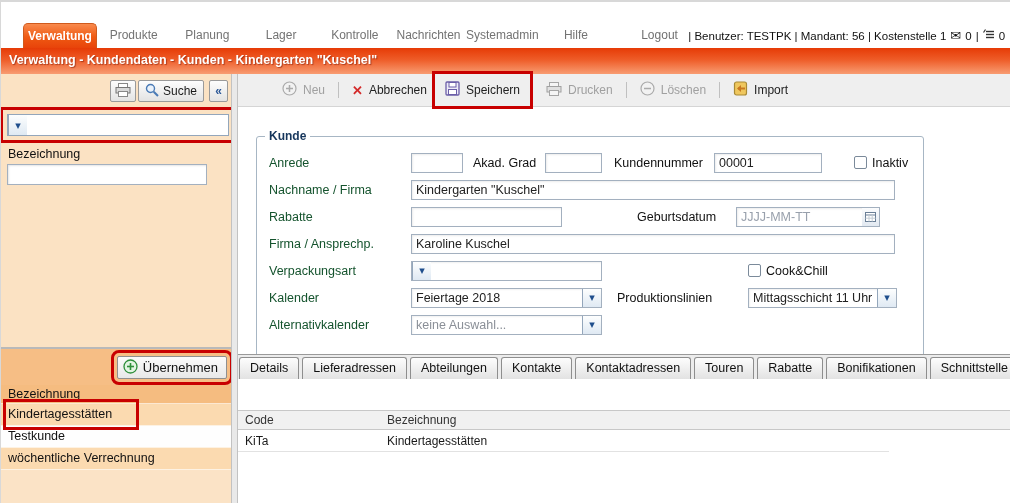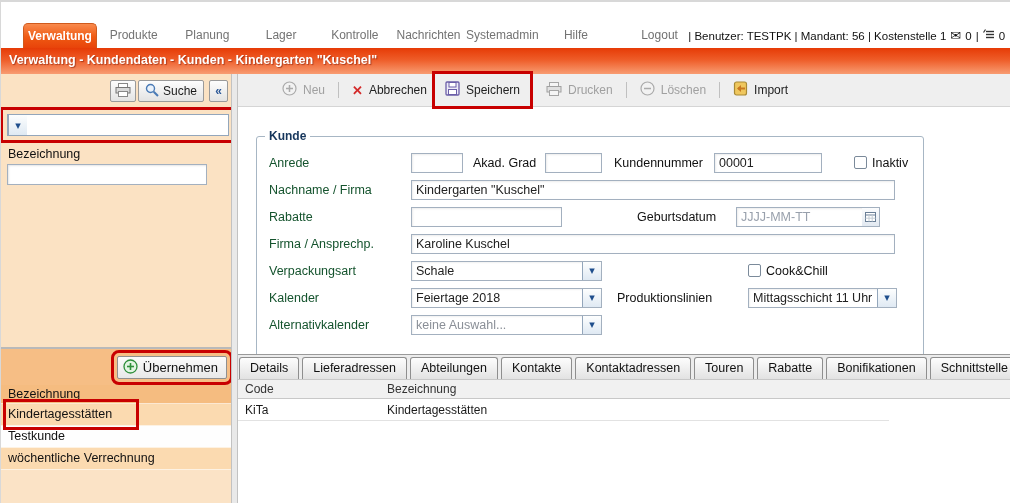--- a/index.html
+++ b/index.html
@@ -93,21 +93,21 @@
   
   #tabstrip { position:absolute; left:0; top:280px; width:773px; height:25px; background:#ececec;
               border-top:1px solid #9a9a9a; display:flex; align-items:flex-end; gap:3px; padding:2px 1px 0 1px; }
   .dtab { height:22px; line-height:20px; padding:0 10px; background:linear-gradient(#fdfdfd,#e2e2e2);
           border:1px solid #8e8e8e; border-bottom:none; border-radius:3px 3px 0 0; cursor:pointer;
           font-size:12.5px; color:#111; white-space:nowrap; }
 
   
   #dtable { position:absolute; left:0; top:305px; width:773px; }
   .thead { display:flex; height:20px; align-items:center; background:#f1f1f1;
-           border-top:1px solid #c8c8c8; border-bottom:1px solid #c8c8c8; color:#333; }
+           border-top:1px solid #c8c8c8; border-bottom:1px solid #c8c8c8; color:#333;margin-top:31px; }
   .trow { display:flex; height:22px; align-items:center; background:#fff; border-bottom:1px solid #e2e2e2; width:651px; cursor:pointer; }
   .col-code { width:148px; padding-left:7px; flex:none; }
   .col-bez { flex:1; padding-left:1px; }
 </style>
 </head>
 <body>
 
 <div id="page">
 
   <div id="header">
@@ -280,21 +280,20 @@
 
         <div class="frow">
           <span class="flabel">Firma / Ansprechp.</span>
           <input class="fin" style="width: 484px;" value="Karoline Kuschel">
         </div>
 
 
         <div class="frow">
           <span class="flabel">Verpackungsart</span>
           <span class="fsel" style="width:191px;">
-            <span class="sel-text">Schale</span>
             <span class="dd-btn">▾</span>
           </span>
           <span class="cbwrap" style="margin-left:146px;">
             <span class="cb"></span>
             <span class="mini-lbl">Cook&amp;Chill</span>
           </span>
         </div>
 
         <div class="frow">
           <span class="flabel">Kalender</span>

